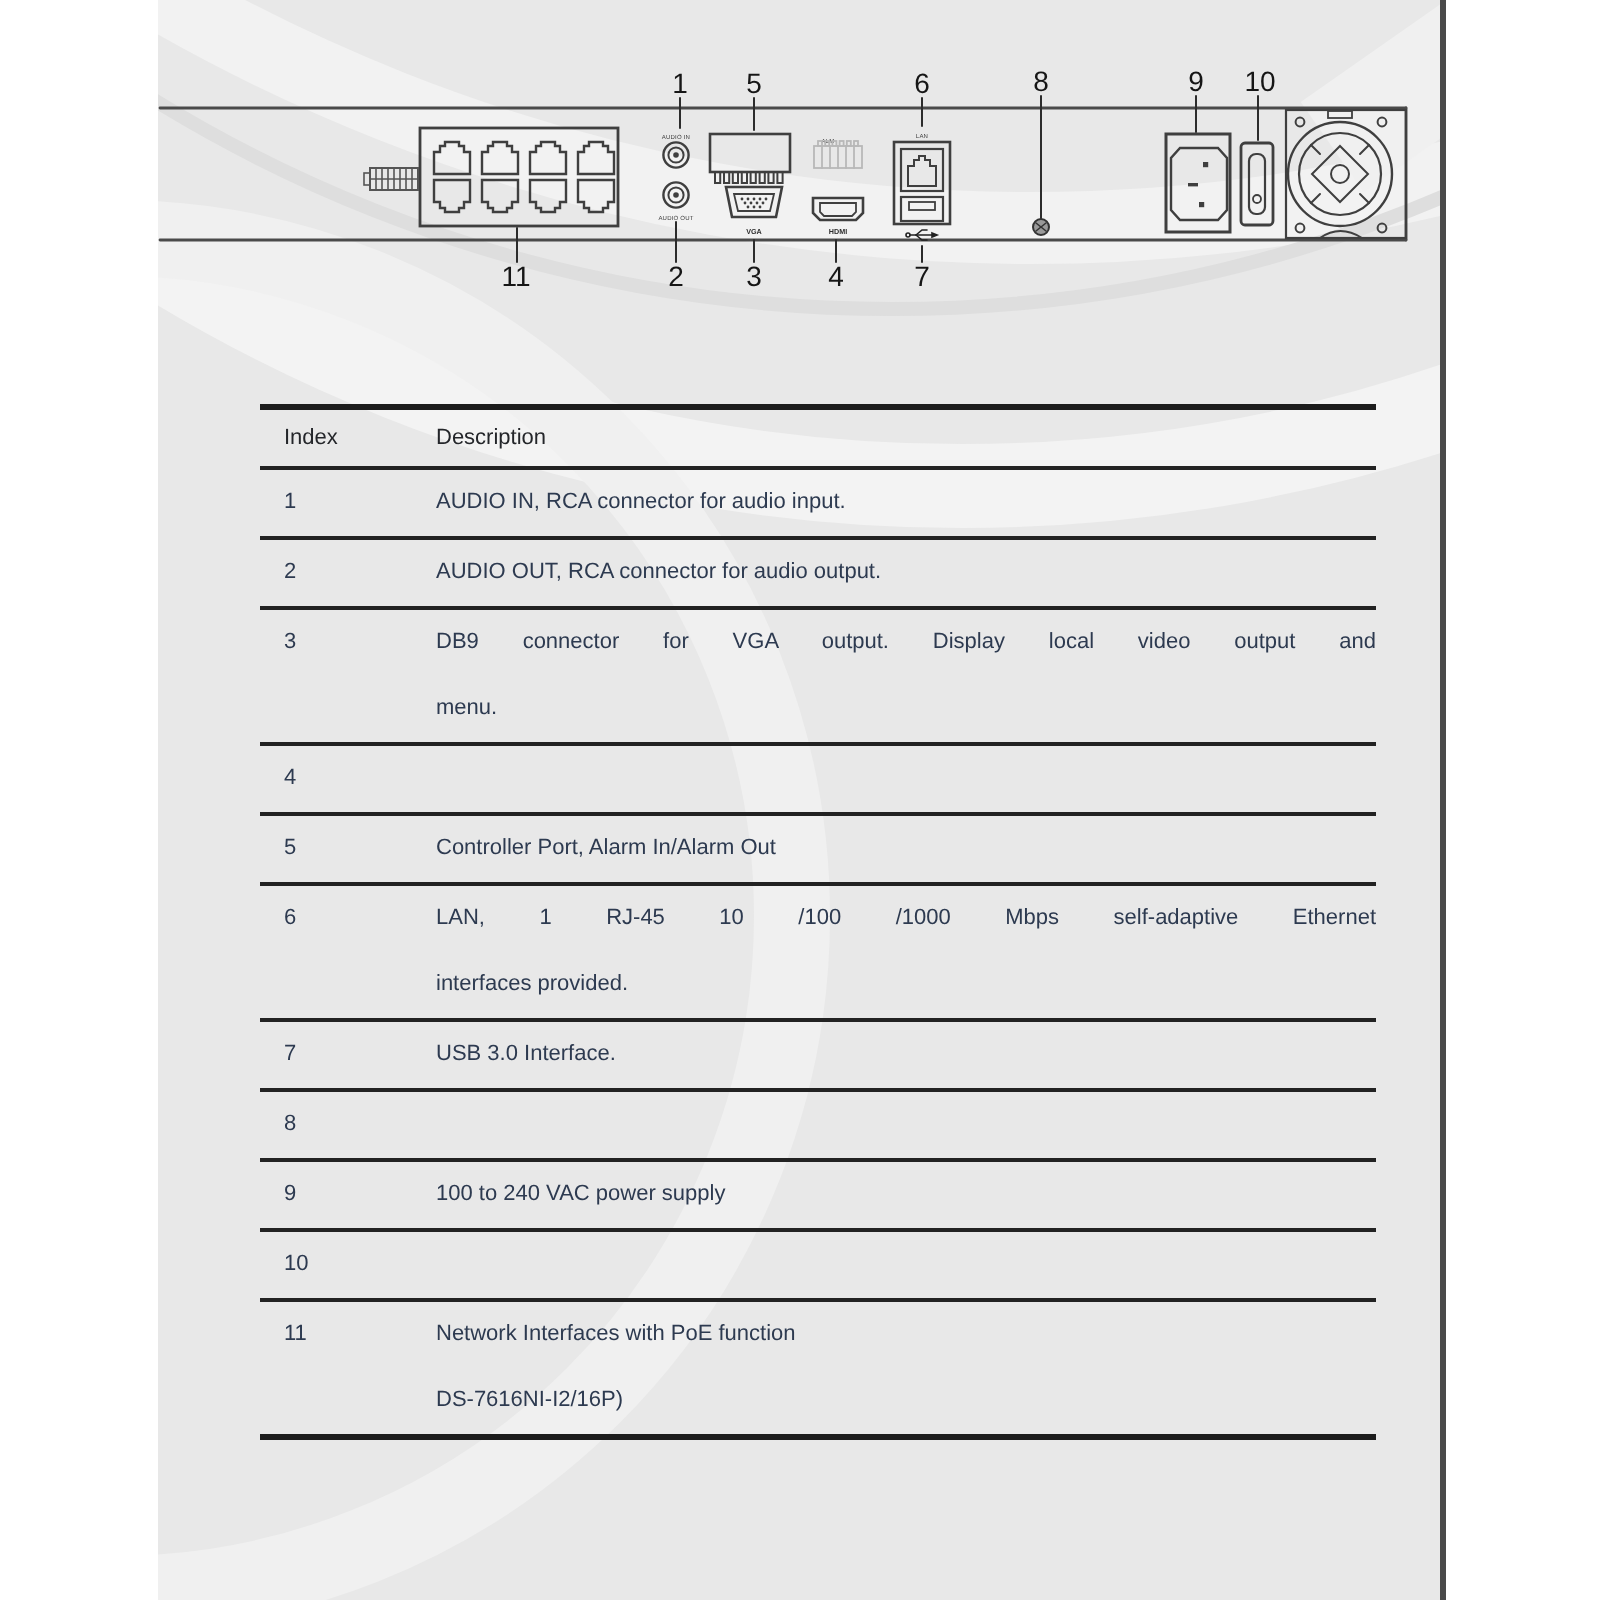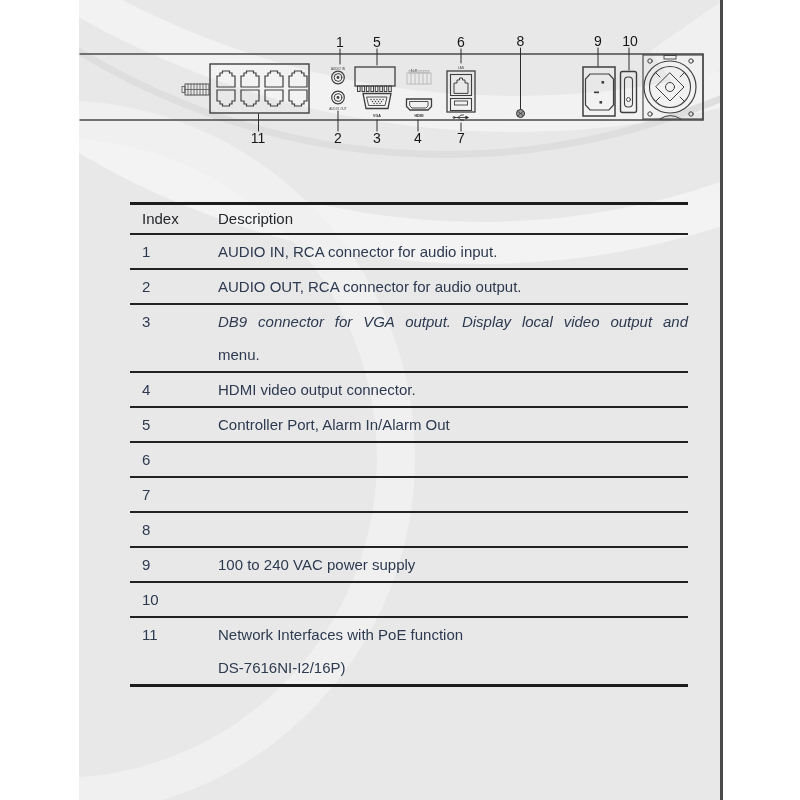--- a/index.html
+++ b/index.html
@@ -16,30 +16,30 @@
   .band{position:absolute;left:560px;top:-40px;width:300px;height:55px;background:#f0f0f0;
         transform:rotate(-35deg);z-index:0;}
   .diagram{position:absolute;left:0;top:25px;width:644px;height:150px;z-index:1;}
   .diagram text{font-family:"Liberation Sans",sans-serif;}
   .callout-num{font-size:14px;fill:#161616;}
   .tiny{font-size:3px;fill:#3a3a3a;letter-spacing:.1px;}
   .port-lbl{font-size:3.6px;fill:#2e2e2e;font-weight:bold;}
   
   .doc-table{position:absolute;left:51px;top:202px;width:558px;z-index:1;
              border-top:3px solid #1c1c1c;border-bottom:3px solid #1c1c1c;
-             color:#2d3a50;font-size:15px;}
+             color:#2d3a50;font-size:11px;}
   .thead{display:flex;}
   .thead span{line-height:28px;color:#24262a;}
   .h-idx{width:88px;padding-left:12px;box-sizing:border-box;}
   .trow{display:flex;border-top:2px solid #222222;align-items:flex-start;}
   .tcell{box-sizing:border-box;}
   .idx{width:88px;padding-left:12px;line-height:33px;}
   .desc{width:470px;}
   .dline{line-height:33px;white-space:nowrap;}
-  .dline.just{white-space:normal;text-align:justify;text-align-last:justify;font-style:italic;}
+  .dline.just{white-space:normal;text-align:justify;text-align-last:justify;}
 </style>
 </head>
 <body>
 
 <div class="stage">
   <div class="page">
     <div class="arc arc1"></div>
     <div class="arc arc2"></div>
     <div class="arc arc3"></div>
     <div class="arc arc4"></div>
@@ -251,35 +251,39 @@
           </div>
           <div class="trow">
             <div class="tcell idx">3</div>
             <div class="tcell desc">
               <div class="dline just">DB9 connector for VGA output. Display local video output and</div>
               <div class="dline">menu.</div>
             </div>
           </div>
           <div class="trow">
             <div class="tcell idx">4</div>
-            <div class="tcell desc">
-              <div class="dline">HDMI video output connector.</div>
-            </div>
           </div>
           <div class="trow">
             <div class="tcell idx">5</div>
             <div class="tcell desc">
               <div class="dline">Controller Port, Alarm In/Alarm Out</div>
             </div>
           </div>
           <div class="trow">
             <div class="tcell idx">6</div>
+            <div class="tcell desc">
+              <div class="dline just">LAN, 1 RJ-45 10 /100 /1000 Mbps self-adaptive Ethernet</div>
+              <div class="dline">interfaces provided.</div>
+            </div>
           </div>
           <div class="trow">
             <div class="tcell idx">7</div>
+            <div class="tcell desc">
+              <div class="dline">USB 3.0 Interface.</div>
+            </div>
           </div>
           <div class="trow">
             <div class="tcell idx">8</div>
           </div>
           <div class="trow">
             <div class="tcell idx">9</div>
             <div class="tcell desc">
               <div class="dline">100 to 240 VAC power supply</div>
             </div>
           </div>

